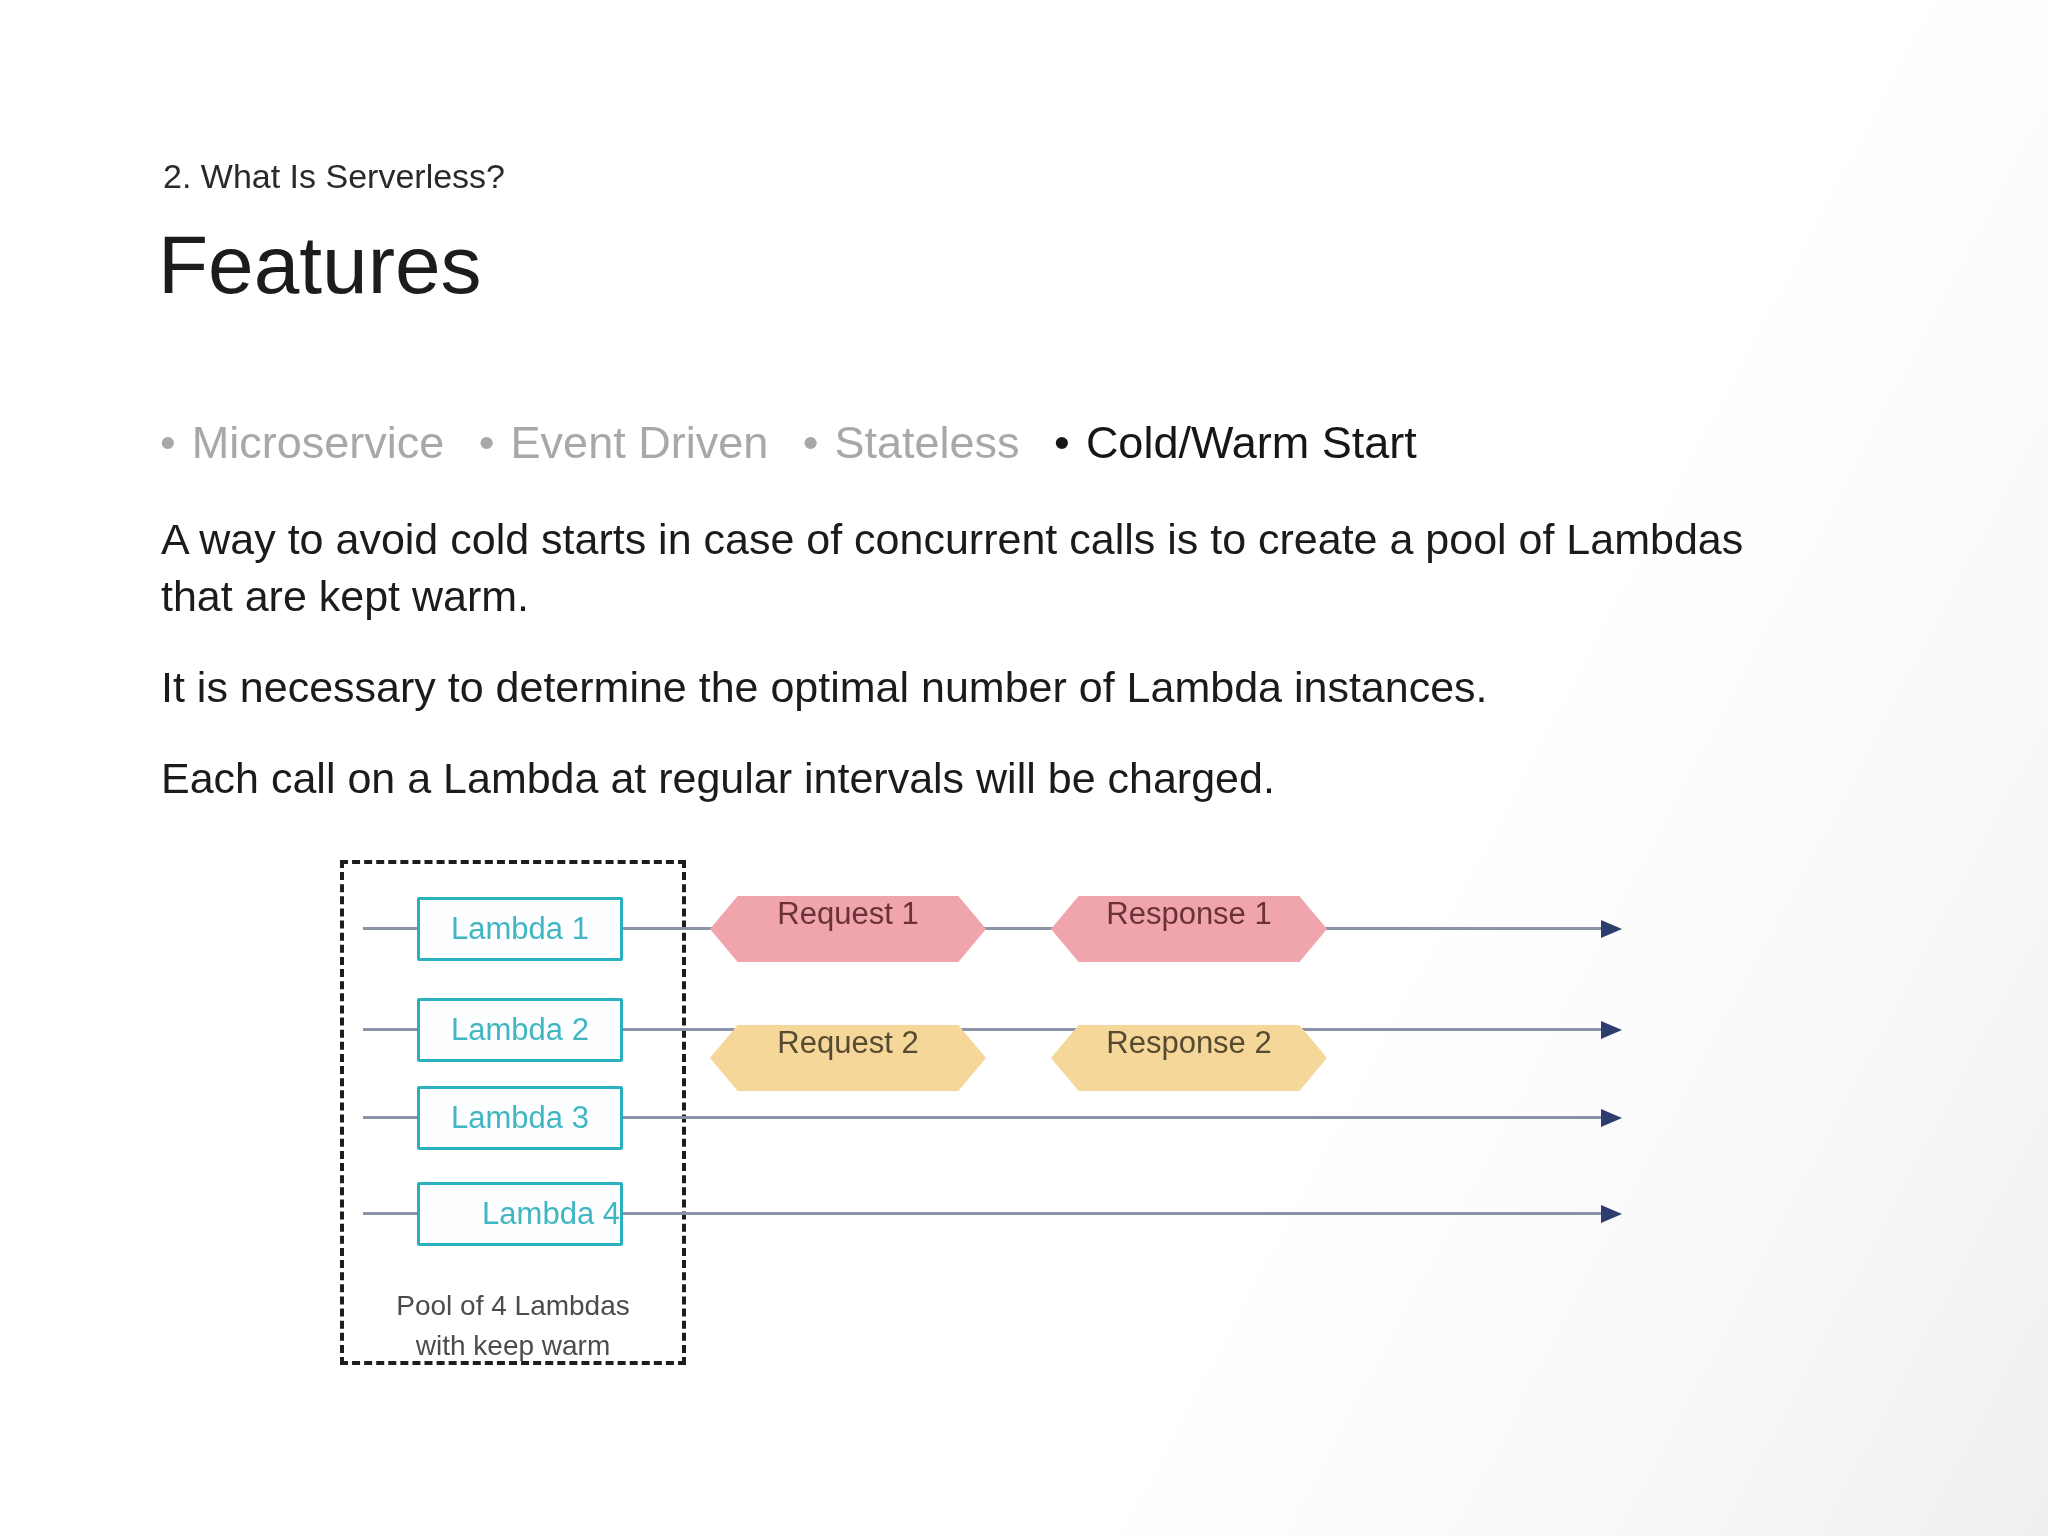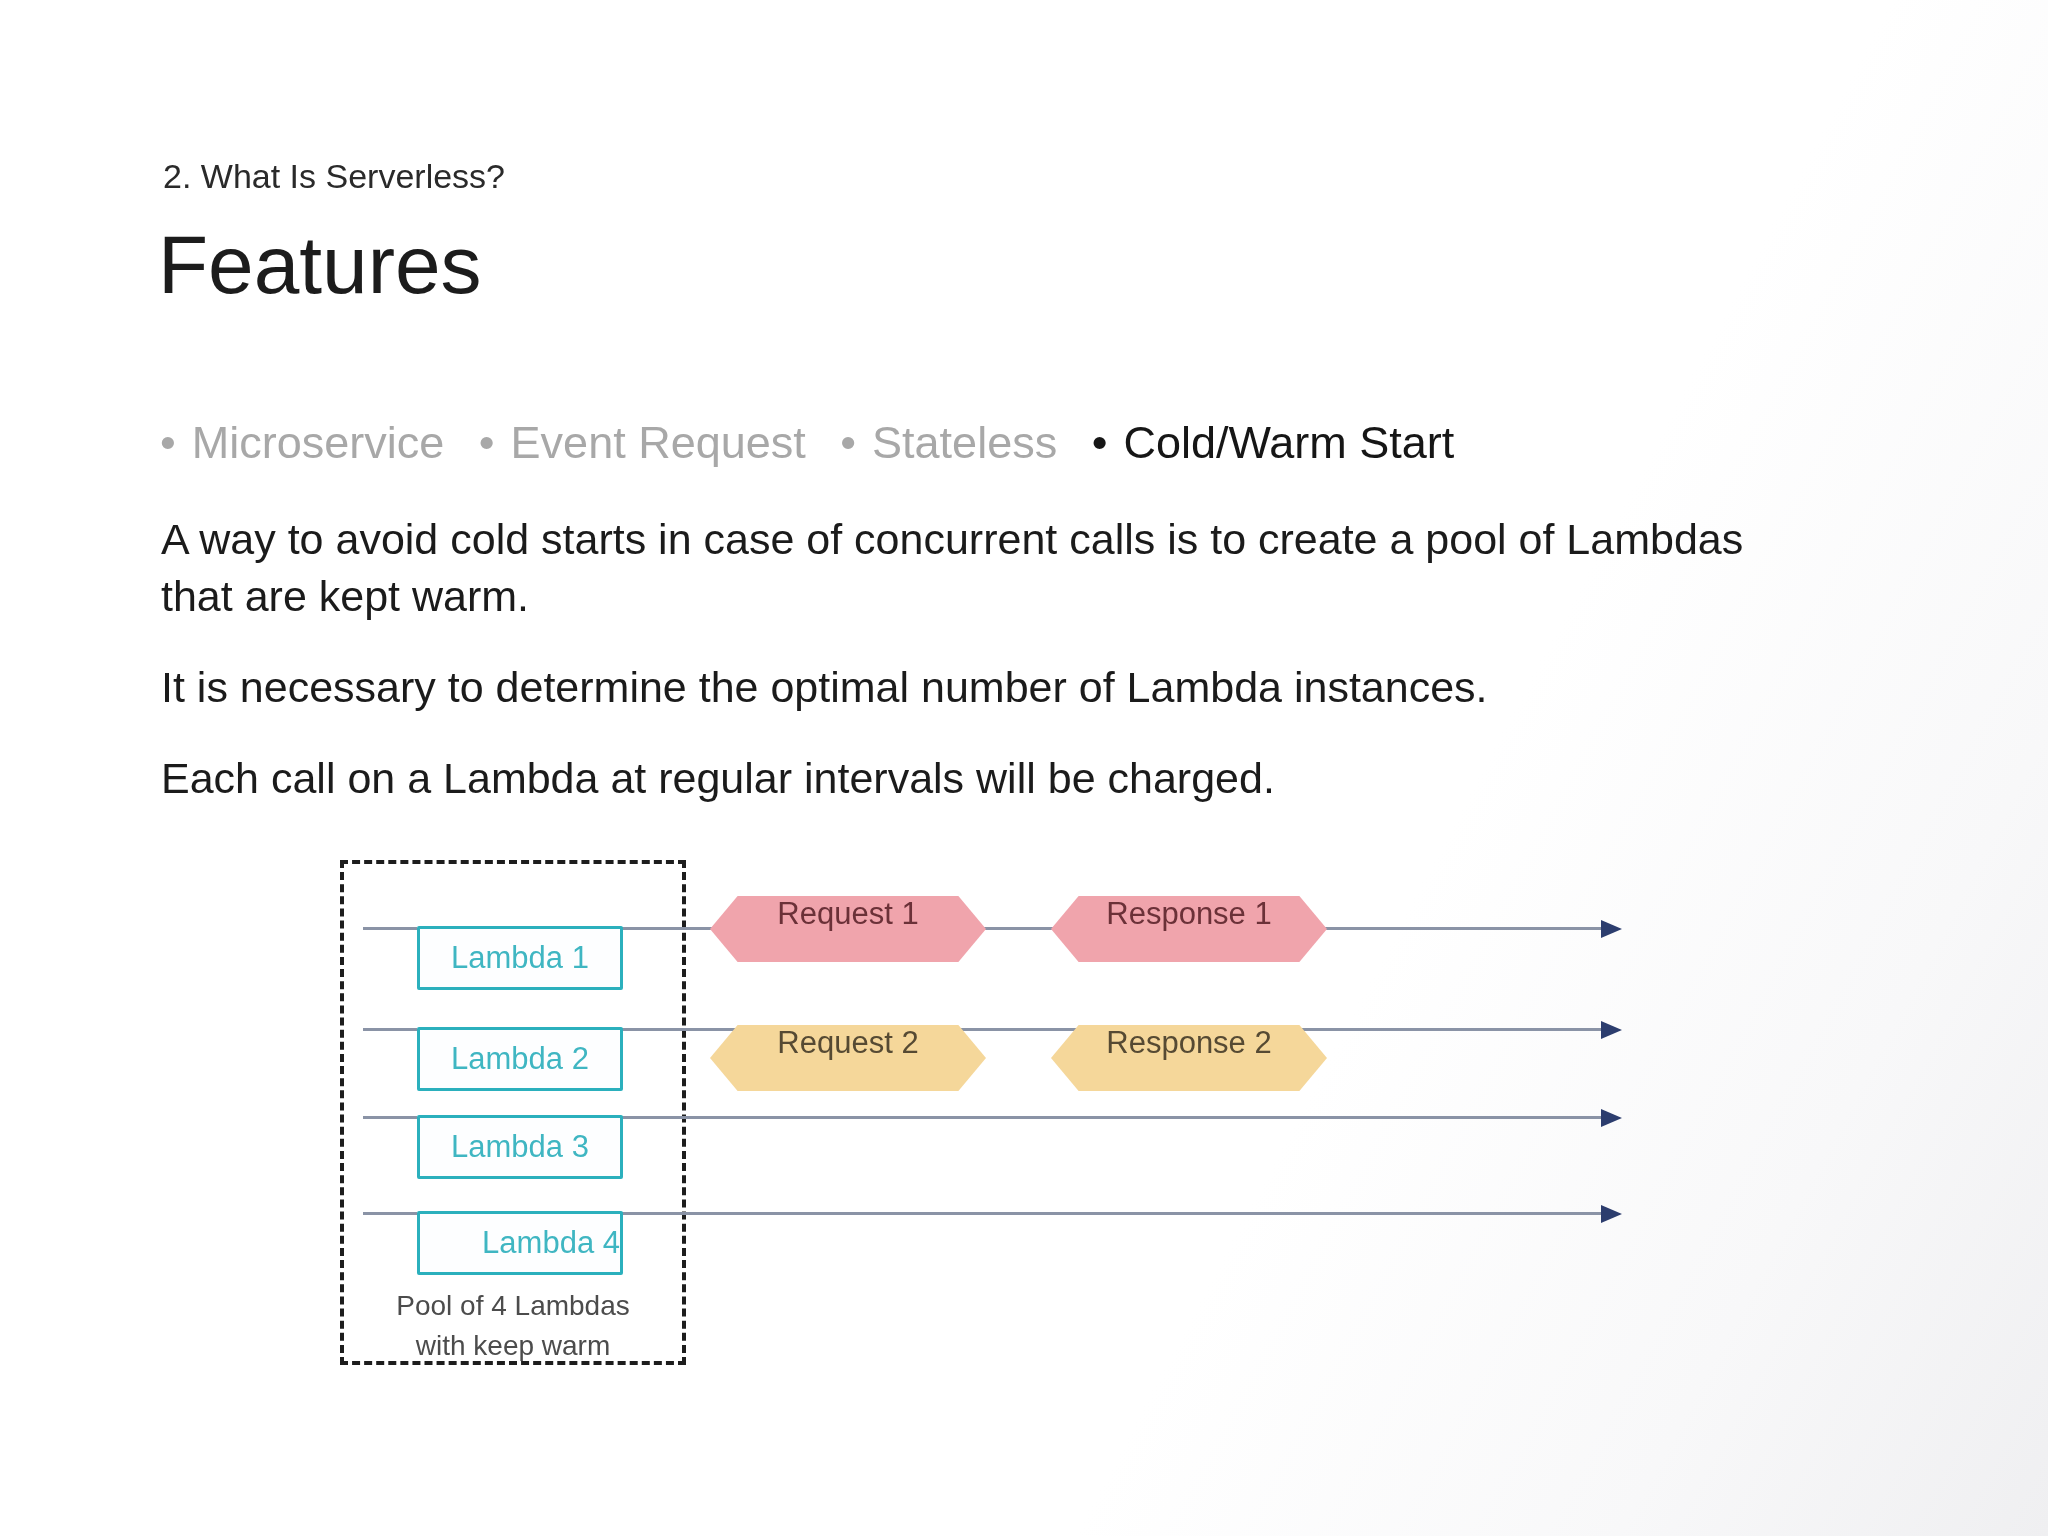--- a/index.html
+++ b/index.html
@@ -49,21 +49,21 @@
     position:absolute;left:1601px;width:0;height:0;
     border-left:21px solid var(--arrow,#2c3d6e);
     border-top:9px solid transparent;border-bottom:9px solid transparent;
   }
   .a0{top:920px;} .a1{top:1021px;} .a2{top:1109px;} .a3{top:1205px;}
   .lbox{
     position:absolute;left:417px;width:206px;height:64px;
     box-sizing:border-box;border:3px solid var(--teal,#2bb0bd);
     background:#fdfeff;border-radius:2px;
     display:flex;align-items:center;justify-content:center;
-    font-size:31px;color:var(--teal-text,#3fb6c2);margin-top:29px;
+    font-size:31px;color:var(--teal-text,#3fb6c2);
   }
   .b0{top:897px;} .b1{top:998px;} .b2{top:1086px;} .b3{top:1182px;justify-content:flex-end;}
   .hex{
     position:absolute;width:276px;height:66px;
     clip-path:polygon(10% 0,90% 0,100% 50%,90% 100%,10% 100%,0 50%);
     display:flex;justify-content:center;
     font-size:31px;font-weight:400;
   }
   .hex.pink{background:var(--pink-fill,#f0a4ac);color:var(--pink-text,#6b3138);}
   .hex.yellow{background:var(--yellow-fill,#f5d79a);color:var(--yellow-text,#564a33);margin-top:28px;}
@@ -79,21 +79,21 @@
 </head>
 <body>
 
 <div class="slide">
 
   <div class="kicker">2. What Is Serverless?</div>
   <div class="title">Features</div>
 
   <div class="bullets">
     <span class="bi muted"><span class="dot">•</span><span class="lbl">Microservice</span></span>
-    <span class="bi muted"><span class="dot">•</span><span class="lbl">Event Request</span></span>
+    <span class="bi muted"><span class="dot">•</span><span class="lbl">Event Driven</span></span>
     <span class="bi muted"><span class="dot">•</span><span class="lbl">Stateless</span></span>
     <span class="bi active"><span class="dot">•</span><span class="lbl">Cold/Warm Start</span></span>
   </div>
 
   <div class="body-text">
     <p>A way to avoid cold starts in case of concurrent calls is to create a pool of Lambdas that are kept warm.</p>
     <p>It is necessary to determine the optimal number of Lambda instances.</p>
     <p>Each call on a Lambda at regular intervals will be charged.</p>
   </div>
 

